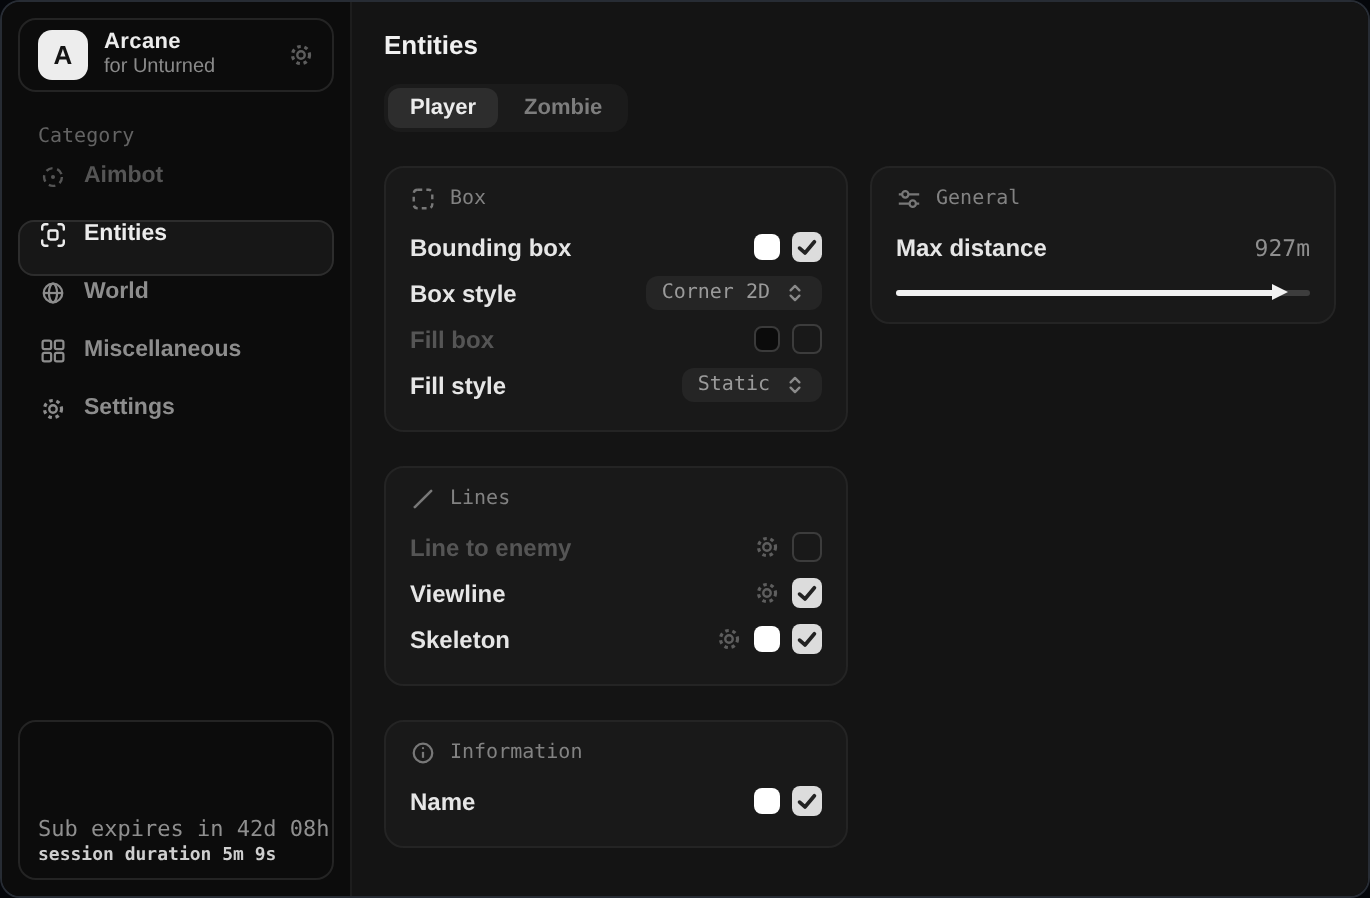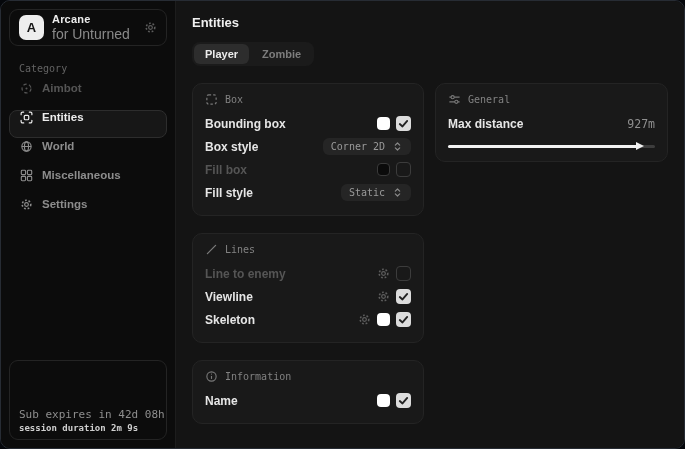--- a/index.html
+++ b/index.html
@@ -10,21 +10,21 @@
 
   
   .sidebar { width:175px; background:#0c0c0c; border-right:1px solid #1d1d1d;
     display:flex; flex-direction:column; padding:8px; }
   .brand-card { border:1px solid #242424; border-radius:9px; height:37px;
     display:flex; align-items:center; gap:8px; padding:0 9px; flex-shrink:0; }
   .logo { width:25px; height:25px; border-radius:7px; background:#ededed; color:#141414;
     font-weight:bold; font-size:13px; display:flex; align-items:center; justify-content:center; }
   .brand-text { line-height:1.15; }
   .brand-name { font-size:11px; font-weight:bold; color:#ececec; letter-spacing:.2px; }
-  .brand-sub { font-size:14px; color:#8a8a8a; }
+  .brand-sub { font-size:10px; color:#8a8a8a; }
   .brand-gear { margin-left:auto; color:#5d5d5d; display:flex; }
 
   .cat-label { margin:17px 10px 7px; font-family:"DejaVu Sans Mono", monospace;
     font-size:10px; color:#636363; }
   .nav-item { height:28px; display:flex; gap:9px; padding:0 10px;
     border-radius:8px; font-size:11.5px; font-weight:600; color:#8d8d8d;
     border:1px solid transparent; margin-bottom:1px; cursor:pointer; }
   .nav-item .nicon { display:flex; color:inherit; }
   .nav-item.dim { color:#555555; }
   .nav-item.active { background:#171717; border-color:#2d2d2d; color:#ececec; }
@@ -203,21 +203,21 @@
             <use href="#i-gear"></use>
           </svg>
         </span>
       <span>Settings</span>
     </div>
 
     <div class="side-spacer"></div>
 
     <div class="sub-card">
       <div class="sub-line1">Sub expires in 42d 08h</div>
-      <div class="sub-line2">session duration 2m 9s</div>
+      <div class="sub-line2">session duration 5m 9s</div>
     </div>
   </div>
 
   <div class="main">
     <div class="page-title">Entities</div>
 
     <div class="tab-group">
       <div class="tab active">Player</div>
       <div class="tab">Zombie</div>
     </div>

